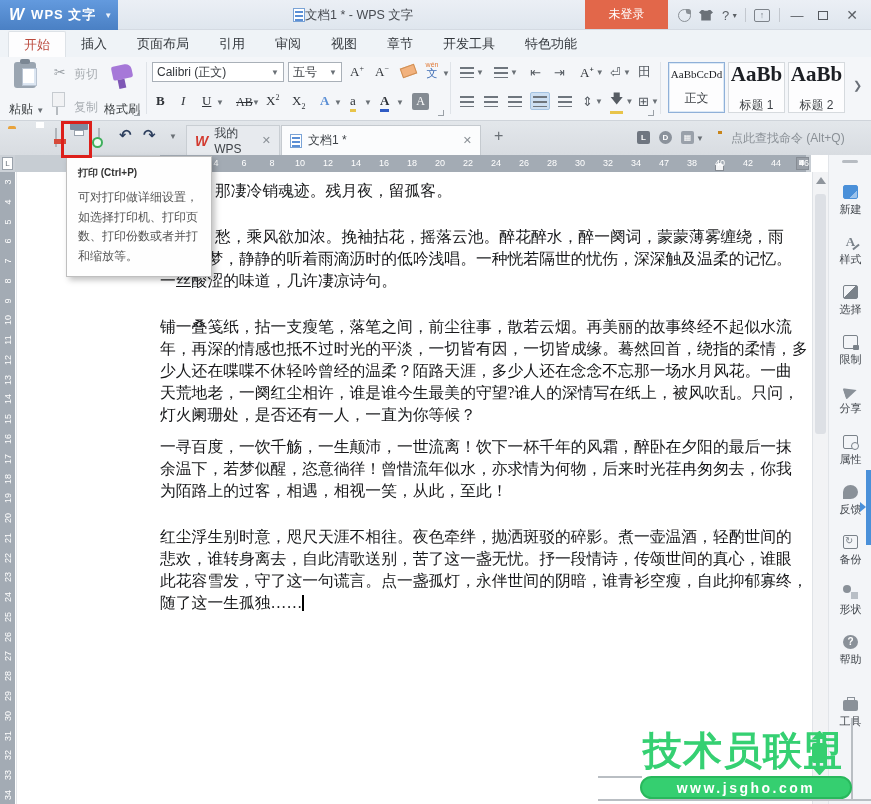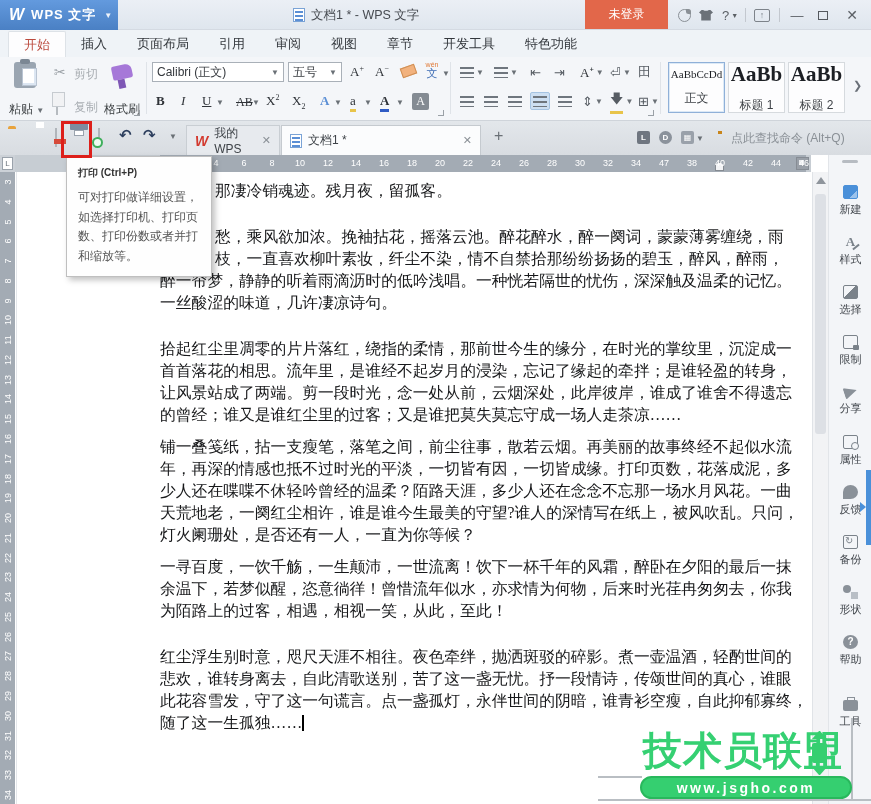--- a/index.html
+++ b/index.html
@@ -8,21 +8,21 @@
   .abs { position:absolute; }
 
   
   .titlebar { position:absolute; left:0; top:0; width:871px; height:30px;
               background:linear-gradient(#ebeff5,#dfe6ee); border-bottom:1px solid #d4dae2; }
   .wps-btn { position:absolute; left:0; top:0; width:118px; height:30px;
              background:linear-gradient(#639ade,#4a80c4); color:#fff; display:flex; align-items:center;
              padding-left:9px; font-size:13px; font-weight:bold; letter-spacing:1px; }
   .wps-logo { font-weight:900; font-size:16px; margin-right:6px; font-style:italic; }
   .wps-caret { font-size:8px; margin-left:8px; opacity:.9; }
-  .title-center { position:absolute; left:293px; top:0; height:30px; display:flex; align-items:center; gap:6px;
+  .title-center { position:absolute; left:293px; top:0; height:30px; display:flex; align-items:center; 
                   font-size:12.5px; color:#474b51; }
   .doc-icon { width:12px; height:14px; background:#fff; border:1px solid #7aa3d6; position:relative; display:inline-block; }
   .doc-icon::after { content:""; position:absolute; left:1px; top:2px; width:8px; height:2px;
                      background:#5b8fd5; box-shadow:0 4px 0 #5b8fd5, 0 8px 0 #5b8fd5; }
   .login-btn { position:absolute; left:585px; top:0; width:83px; height:29px; background:#e2674a; color:#fff;
                font-size:12px; display:flex; align-items:center; justify-content:center; cursor:default; }
   .tb-ic { position:absolute; top:0; height:30px; display:flex; align-items:center; justify-content:center;
            color:#5b6065; font-size:13px; }
   .ring-ic { width:13px; height:13px; border:1.6px solid #8a9096; border-radius:50%; position:relative; }
   .ring-ic::after { content:""; position:absolute; right:-1px; top:-1px; width:5px; height:5px; background:#8a9096; border-radius:0 50% 0 50%; }
@@ -459,33 +459,26 @@
     <div class="vnum" style="top: 617.87px;">34</div>
   </div>
 <div class="page"></div>
 
 <div class="doc-text" id="doc-text">
     <div class="para para-0">
       <div class="line" style="padding-left: 55px;">那凄冷销魂迹。残月夜，留孤客。</div>
     </div>
     <div class="para para-1">
       <div class="line" style="padding-left: 55px;">愁，乘风欲加浓。挽袖拈花，摇落云池。醉花醉水，醉一阕词，蒙蒙薄雾缠绕，雨</div>
-      <div class="line" style="padding-left: 55px;">枝，一直喜欢柳叶素妆，纤尘不染，情不自禁拾那纷纷扬扬的碧玉，醉风，醉雨，</div>
       <div class="line" style="padding-left: 0px;">醉一帘梦，静静的听着雨滴沥时的低吟浅唱。一种恍若隔世的忧伤，深深触及温柔的记忆。</div>
       <div class="line" style="padding-left: 0px;">一丝酸涩的味道，几许凄凉诗句。</div>
     </div>
-    <div class="para para-2">
-      <div class="line" style="padding-left: 0px;">拾起红尘里凋零的片片落红，绕指的柔情，那前世今生的缘分，在时光的掌纹里，沉淀成一</div>
-      <div class="line" style="padding-left: 0px;">首首落花的相思。流年里，是谁经不起岁月的浸染，忘记了缘起的牵拌；是谁轻盈的转身，</div>
-      <div class="line" style="padding-left: 0px;">让风景站成了两端。剪一段时光，念一处从前，云烟深处，此岸彼岸，谁成了谁舍不得遗忘</div>
-      <div class="line" style="padding-left: 0px;">的曾经；谁又是谁红尘里的过客；又是谁把莫失莫忘守成一场人走茶凉……</div>
-    </div>
     <div class="para para-3">
       <div class="line" style="padding-left: 0px;">铺一叠笺纸，拈一支瘦笔，落笔之间，前尘往事，散若云烟。再美丽的故事终经不起似水流</div>
-      <div class="line" style="padding-left: 0px;">年，再深的情感也抵不过时光的平淡，一切皆有因，一切皆成缘。打印页数，花落成泥，多</div>
+      <div class="line" style="padding-left: 0px;">年，再深的情感也抵不过时光的平淡，一切皆有因，一切皆成缘。蓦然回首，绕指的柔情，多</div>
       <div class="line" style="padding-left: 0px;">少人还在喋喋不休轻吟曾经的温柔？陌路天涯，多少人还在念念不忘那一场水月风花。一曲</div>
       <div class="line" style="padding-left: 0px;">天荒地老，一阕红尘相许，谁是谁今生最美的守望?谁人的深情写在纸上，被风吹乱。只问，</div>
       <div class="line" style="padding-left: 0px;">灯火阑珊处，是否还有一人，一直为你等候？</div>
     </div>
     <div class="para para-4">
       <div class="line" style="padding-left: 0px; margin-top: 8px;">一寻百度，一饮千觞，一生颠沛，一世流离！饮下一杯千年的风霜，醉卧在夕阳的最后一抹</div>
       <div class="line" style="padding-left: 0px;">余温下，若梦似醒，恣意徜徉！曾惜流年似水，亦求情为何物，后来时光荏冉匆匆去，你我</div>
       <div class="line" style="padding-left: 0px;">为陌路上的过客，相遇，相视一笑，从此，至此！</div>
     </div>
     <div class="para para-5">

